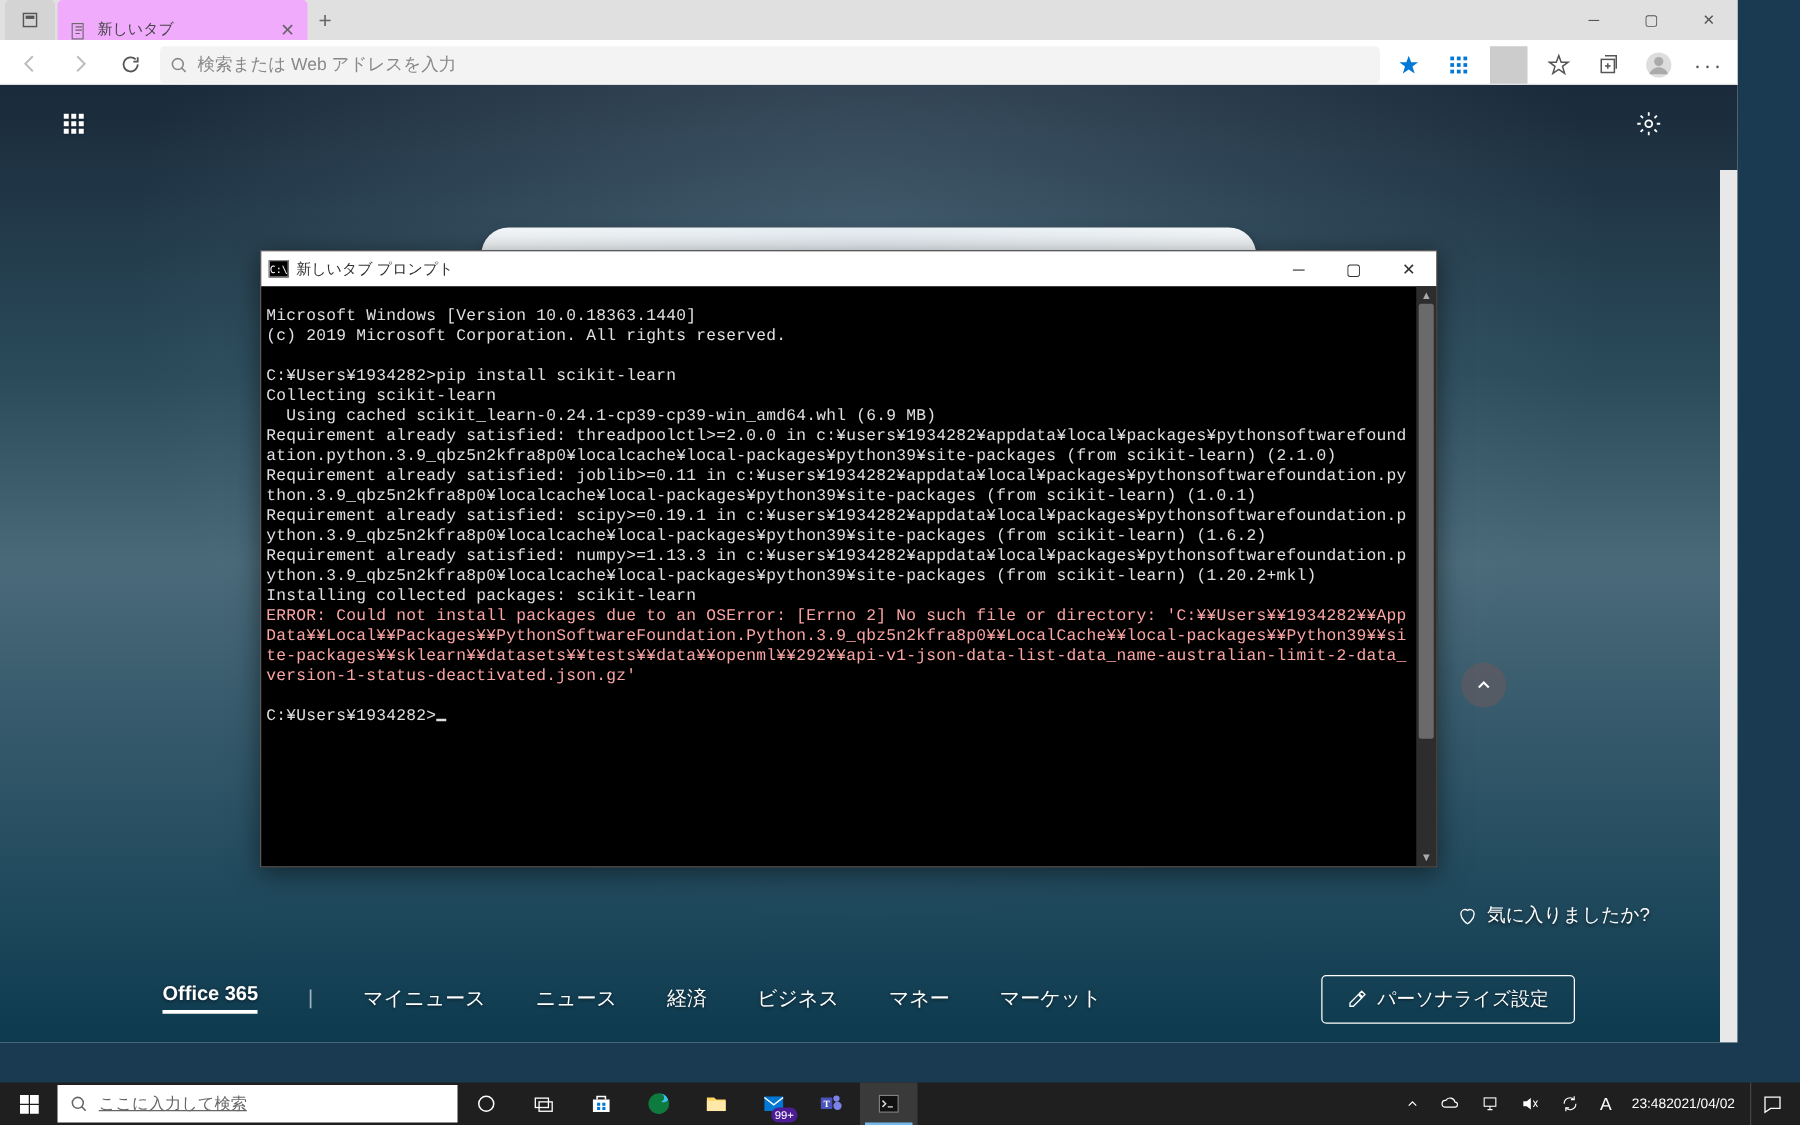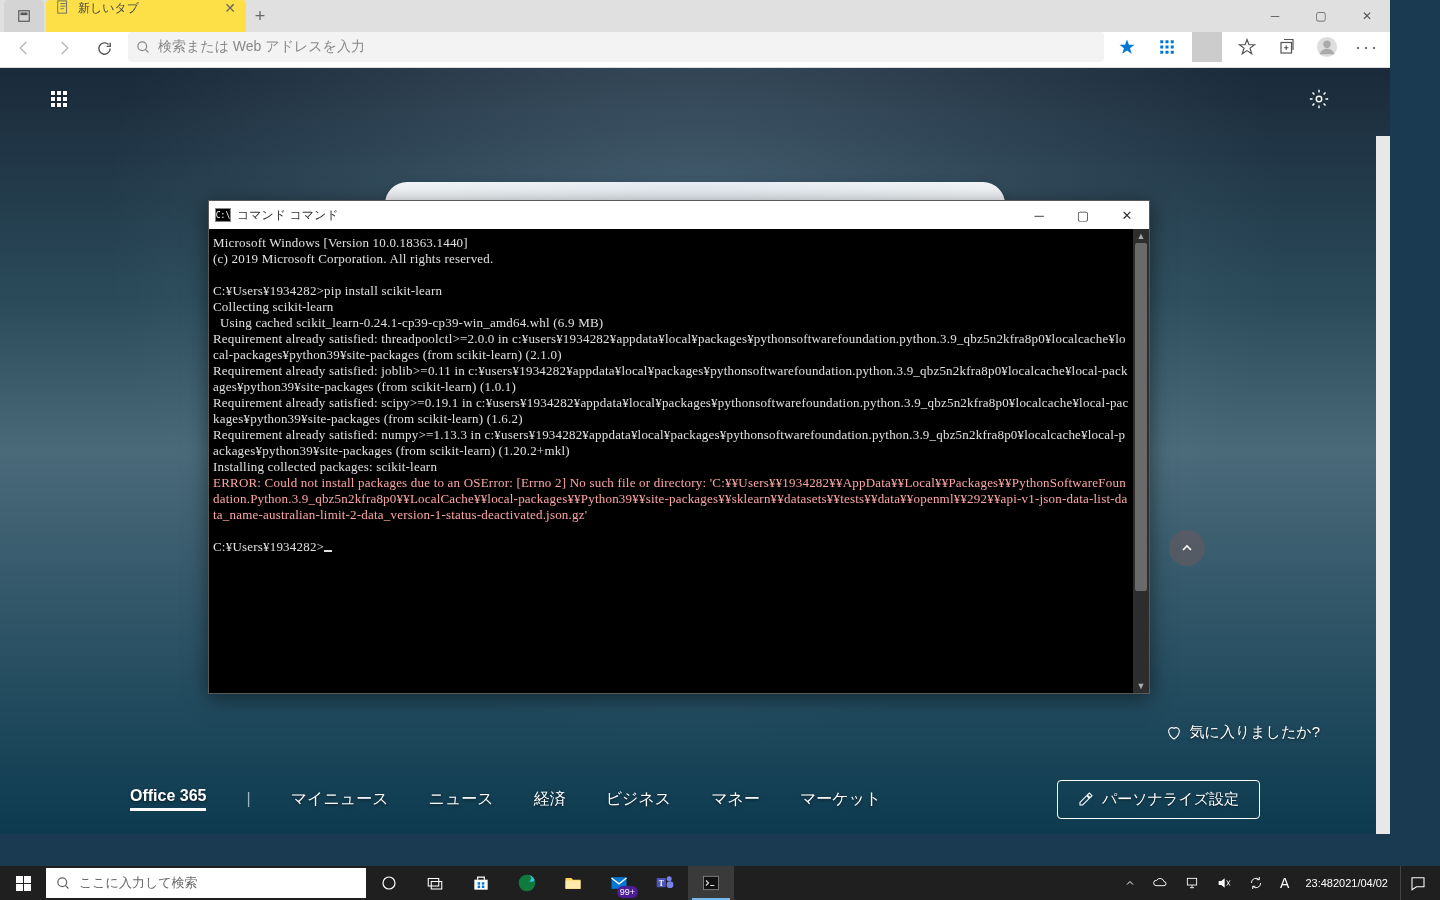--- a/index.html
+++ b/index.html
@@ -4,27 +4,27 @@
 <style>
 * { margin: 0; padding: 0; box-sizing: border-box; }
 html, body { width: 1440px; height: 900px; overflow: hidden; font-family: "Segoe UI", "Meiryo", sans-serif; }
 body { position: relative; background: #1a3a52; }
 
 
 .browser { position: absolute; top: 0; left: 0; width: 1390px; height: 834px; background: #e8e8e8; }
 .tab-strip { height: 32px; background: #e0e0e0; display: flex; align-items: center; padding-left: 4px; position: relative; }
 .tab-pin { width: 40px; height: 32px; display:flex; align-items:center; justify-content:center; border-radius: 4px 4px 0 0; background:#d4d4d4; }
 .tab-pin svg { width:14px; height:14px; }
-.tab { display: flex; align-items: flex-start; gap: 8px; height: 32px; padding: 0 10px; background: #fde047; border-radius: 4px 4px 0 0; margin-left: 2px; min-width: 200px; font-size: 12px; color:#444; }
+.tab { display: flex; align-items: flex-end; gap: 8px; height: 32px; padding: 0 10px; background: #f0abfc; border-radius: 4px 4px 0 0; margin-left: 2px; min-width: 200px; font-size: 12px; color:#444; }
 .tab .icon { width: 14px; height: 14px; display:inline-block; }
 .tab .close { margin-left: auto; font-size: 14px; color:#666; }
 .tab-add { width: 28px; text-align:center; font-size:18px; color:#666; }
 .window-controls { position:absolute; right:0; top:0; height:32px; display:flex; }
 .window-controls div { width:46px; display:flex; align-items:center; justify-content:center; color:#555; font-size:12px; }
-.addr-bar { height: 36px; background:#fff; display:flex; align-items:flex-start; padding:0 8px; gap:8px; border-bottom:1px solid #ddd; }
+.addr-bar { height: 36px; background:#fff; display:flex; align-items:flex-end; padding:0 8px; gap:8px; border-bottom:1px solid #ddd; }
 .nav-btn { width:32px; height:32px; display:flex; align-items:center; justify-content:center; color:#555; border-radius:4px; }
 .nav-btn.disabled { color:#bbb; }
 .addr-input { flex:1; height:30px; border:none; background:#f3f3f3; border-radius:4px; padding:0 30px; font-size:14px; color:#888; position:relative; display:flex; align-items:center; }
 .addr-input .search-ic { position:absolute; left:8px; color:#888; }
 .addr-right { display:flex; gap:10px; align-items:center; color:#555; }
 .addr-right > div { width:30px; height:30px; display:flex; align-items:center; justify-content:center; }
 .divider { width:1px; height:20px; background:#ccc; }
 
 
 .newtab-bg { position:absolute; top:68px; left:0; right:0; bottom:0; background: linear-gradient(to bottom, #1a2a3a 0%, #2a4a5a 30%, #4a6a7a 50%, #0d3a4f 100%); overflow:hidden; }
@@ -48,34 +48,34 @@
 
 .browser-scroll { position:absolute; top:68px; right:0; bottom:0; width:14px; background:#e8e8e8; }
 
 
 .cmd-window { position:absolute; left:208px; top:200px; width:942px; height:494px; background:#000; border:1px solid #5a5a5a; box-shadow:0 4px 20px rgba(0,0,0,.5); display:flex; flex-direction:column; }
 .cmd-title { height:28px; background:#fff; display:flex; align-items:center; font-size:12px; padding-left:6px; gap:6px; color:#333;}
 .cmd-title .cmdicon { width:16px; height:14px; background:#000; color:#fff; font-size:8px; display:flex; align-items:center; justify-content:center; font-family:monospace; border:1px solid #888;}
 .cmd-wc { margin-left:auto; display:flex; }
 .cmd-wc div { width:44px; height:28px; display:flex; align-items:center; justify-content:center; font-size:13px; }
 .cmd-body { flex:1; display:flex; overflow:hidden; }
-.cmd-text { flex:1; padding:6px 4px; font-family: Liberation Serif, serif; font-size:13px; line-height:16px; color:#e0e0e0; white-space:pre-wrap; word-break:break-all; overflow:hidden; letter-spacing:0.2px;}
+.cmd-text { flex:1; padding:16px 4px; font-family: Liberation Mono, monospace; font-size:13px; line-height:16px; color:#e0e0e0; white-space:pre-wrap; word-break:break-all; overflow:hidden; letter-spacing:0.2px;}
 .cmd-text .err { color:#fca5a5; }
 .cmd-scroll { width:16px; background:#2d2d2d; position:relative; }
 .cmd-scroll .thumb { position:absolute; left:2px; right:2px; top:14px; height:75%; background:#6a6a6a; border-radius:2px; }
 .cmd-scroll .arrow { position:absolute; left:0; right:0; height:14px; display:flex; align-items:center; justify-content:center; color:#aaa; font-size:9px; }
 .cmd-scroll .up { top:0; } .cmd-scroll .down { bottom:0; }
 .cursor { display:inline-block; width:8px; height:2px; background:#e0e0e0; vertical-align:baseline; margin-bottom:-1px;}
 
 
 .taskbar { position:absolute; bottom:0; left:0; right:0; height:34px; background:#1f1f1f; display:flex; align-items:center; color:#fff; font-size:12px; z-index: 50; }
 .start-btn { width:46px; height:34px; display:flex; align-items:center; justify-content:center; }
 .win-logo { width:16px; height:16px; }
 .win-logo div { width:7px; height:7px; background:#fff; float:left; margin:0.5px; }
-.tb-search { height:30px; width:320px; background:#fff; display:flex; align-items:center; gap:8px; padding:0 10px; color:#666; font-size:13px; margin:2px 0; }
+.tb-search { height:30px; width:320px; background:#fff; display:flex; align-items:center; gap:8px; padding:0 10px; color:#666; font-size:13px; margin:2px 0;text-decoration:underline; }
 .tb-item { width:46px; height:34px; display:flex; align-items:center; justify-content:center; position:relative; }
 .tb-item.active { background:#3a3a3a; }
 .tb-item.active::after { content:""; position:absolute; bottom:0; left:4px; right:4px; height:2px; background:#76b9ed; }
 .tb-badge { position:absolute; bottom:2px; right:4px; background:#4c1d95; color:#fff; font-size:9px; padding:0 3px; border-radius:7px; line-height:12px;}
 .tray { margin-left:auto; display:flex; align-items:center; gap:8px; padding-right:6px; height:100%; }
 .tray > div { display:flex; align-items:center; justify-content:center; padding:0 4px; height:100%; }
 .clock { text-align:right; line-height:13px; font-size:11px; padding:0 6px; }
 .notif { width:34px; border-left:1px solid #444; position:relative; }
 
 svg { display:block; }
@@ -228,21 +228,21 @@
         <span>パーソナライズ設定</span>
       </div>
     </div>
     <div class="browser-scroll"></div>
   </div>
 </div>
 
 <div class="cmd-window">
   <div class="cmd-title">
     <span class="cmdicon">C:\</span>
-    <span>コマンド コマンド</span>
+    <span>新しいタブ プロンプト</span>
     <div class="cmd-wc">
       <div>─</div>
       <div>▢</div>
       <div>✕</div>
     </div>
   </div>
   <div class="cmd-body">
     <div class="cmd-text"><span>Microsoft Windows [Version 10.0.18363.1440]
 (c) 2019 Microsoft Corporation. All rights reserved.
 

